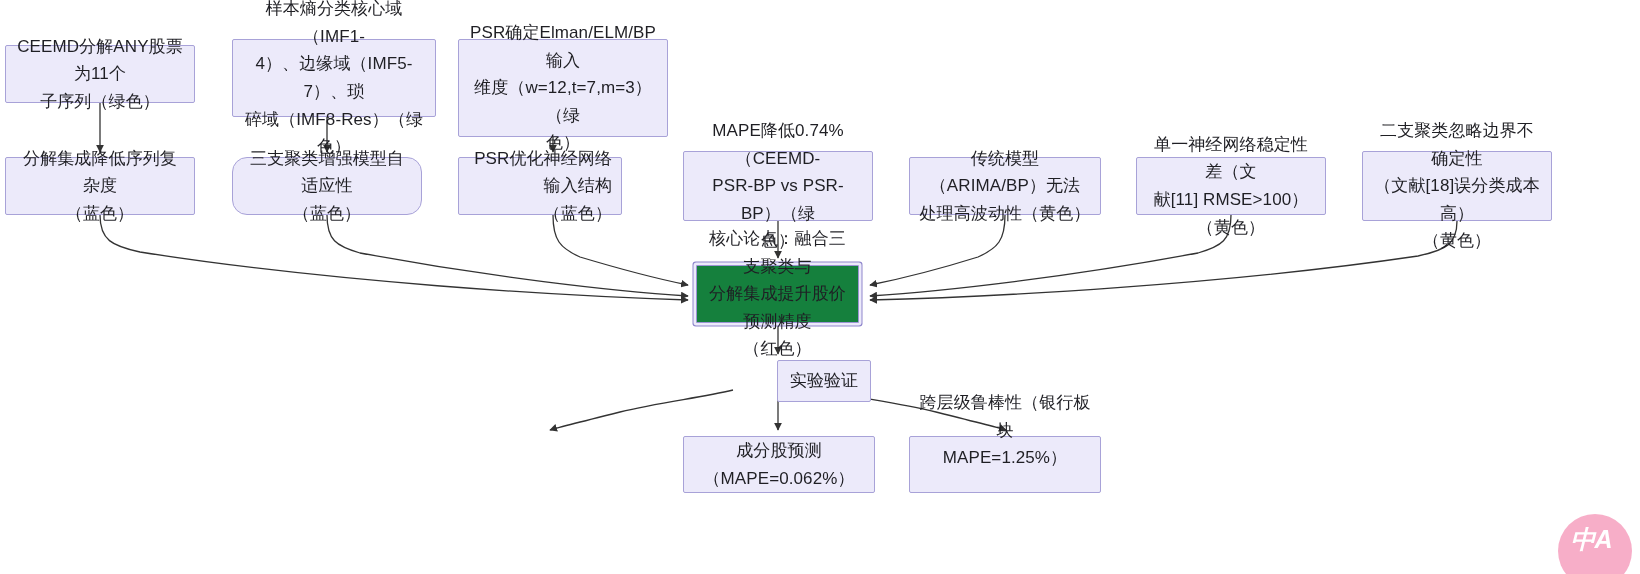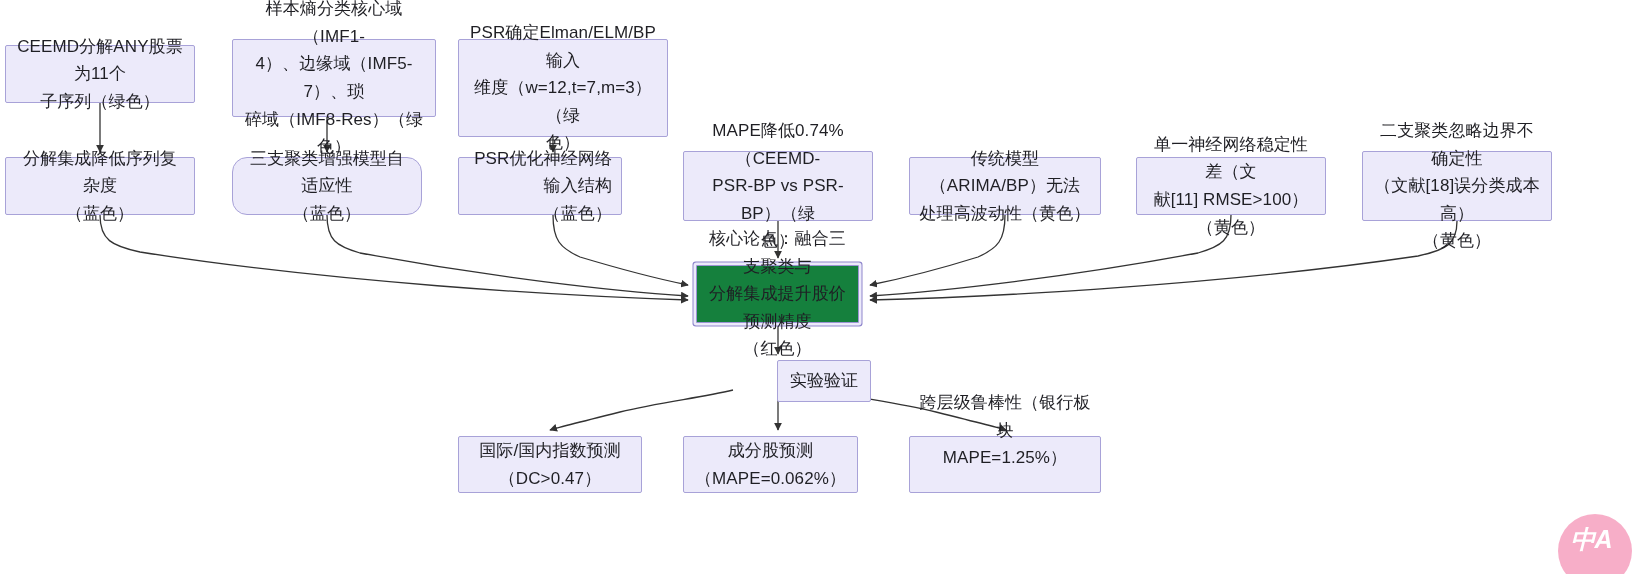--- a/index.html
+++ b/index.html
@@ -171,26 +171,22 @@
   <div class="node core" style="left:696px;top:265px;width:163px;height:58px;">
     <span class="label">核心论点：融合三支聚类与
 分解集成提升股价预测精度
 （红色）</span>
   </div>
 
   <div class="node" style="left:733px;top:360px;width:94px;height:40px;margin-left:44px;">
     <span class="label">实验验证</span>
   </div>
 
-  <div class="node" style="left:458px;top:436px;width:184px;height:57px;">
-    <span class="label">国际/国内指数预测
-（DC&gt;0.47）</span>
-  </div>
 
-  <div class="node" style="left:683px;top:436px;width:175px;height:57px;">
+  <div class="node" style="left:683px;top:436px;width:192px;height:57px;">
     <span class="label">成分股预测
 （MAPE=0.062%）</span>
   </div>
 
   <div class="node" style="left:909px;top:436px;width:192px;height:57px;align-items:flex-end;">
     <span class="label">跨层级鲁棒性（银行板块
 MAPE=1.25%）</span>
   </div>
 
   <div class="watermark">

